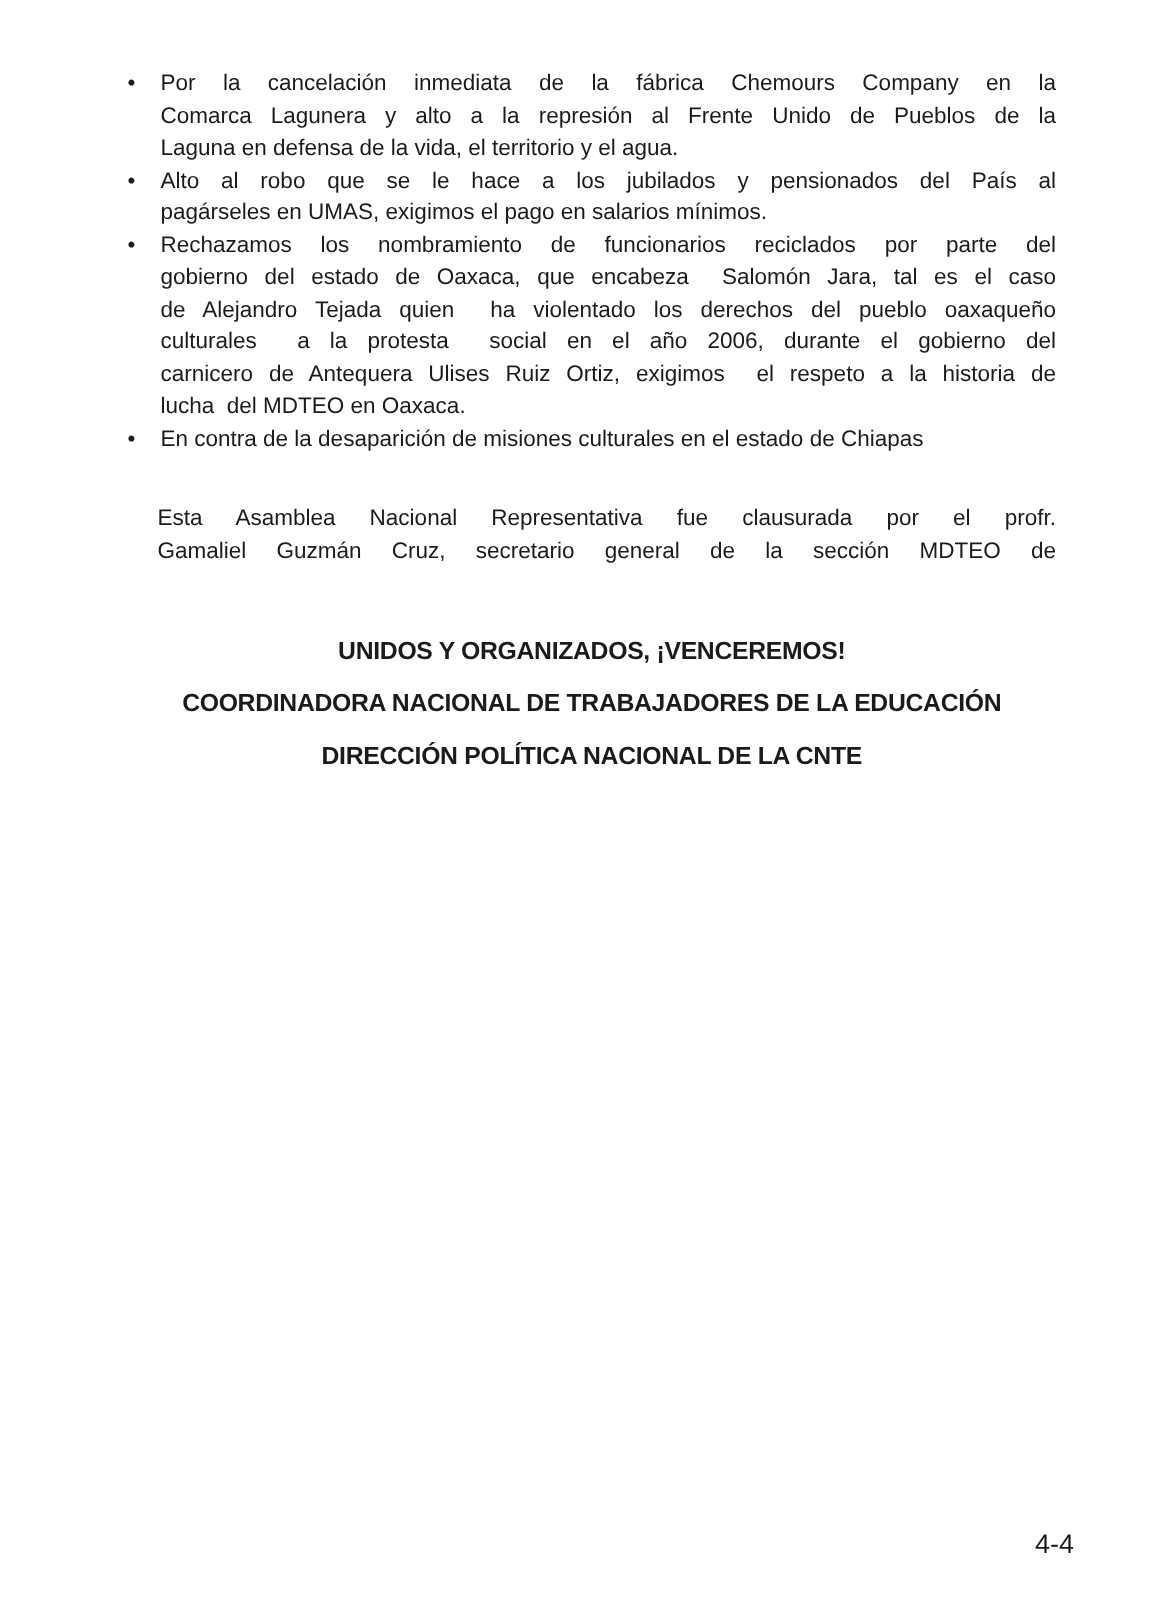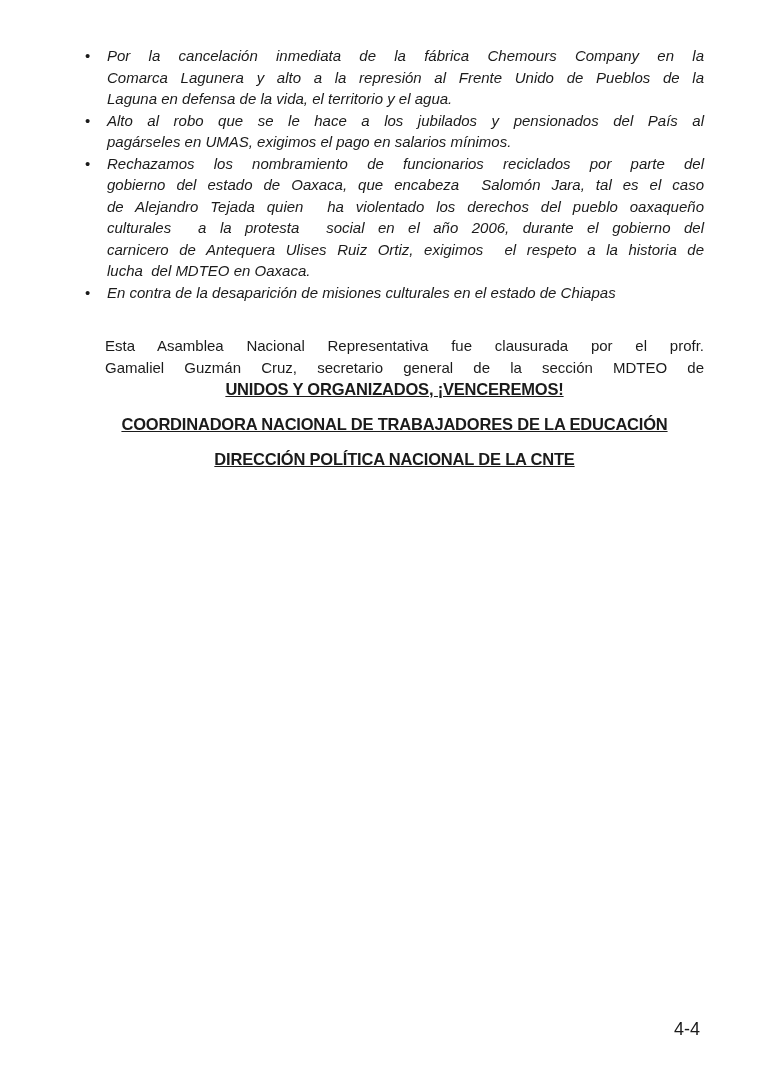--- a/index.html
+++ b/index.html
@@ -24,51 +24,50 @@
   }
   .bullet-marker {
     width: 22px;
     flex: 0 0 22px;
     font-size: 15px;
     line-height: 21.5px;
   }
   .bullet-lines {
     flex: 1 1 auto;
     min-width: 0;
-    font-style: italic;
   }
   .ln, .ln-j {
     font-size: 15px;
     line-height: 21.5px;
     white-space: pre-wrap;
   }
   .ln-j {
     text-align: justify;
     text-align-last: justify;
   }
   .closing-paragraph {
     margin-top: 32px;
     margin-left: 20px; 
   }
   .headings {
-    text-decoration: underline;
+    margin-top: 45px;
   }
   .heading {
     text-align: center;
     font-weight: bold;
     font-size: 16.5px;
     line-height: 22px;
     letter-spacing: -0.2px;
     margin: 0 0 13px 0;
     white-space: nowrap;
   }
   .page-number {
     position: absolute;
     top: 1019px;
-    right: 68px;
+    right: 52px;
     font-size: 18px;
     line-height: 21px;
   }
 </style>
 </head>
 <body>
 
 <div class="page">
 
   <div class="bullet-list">

